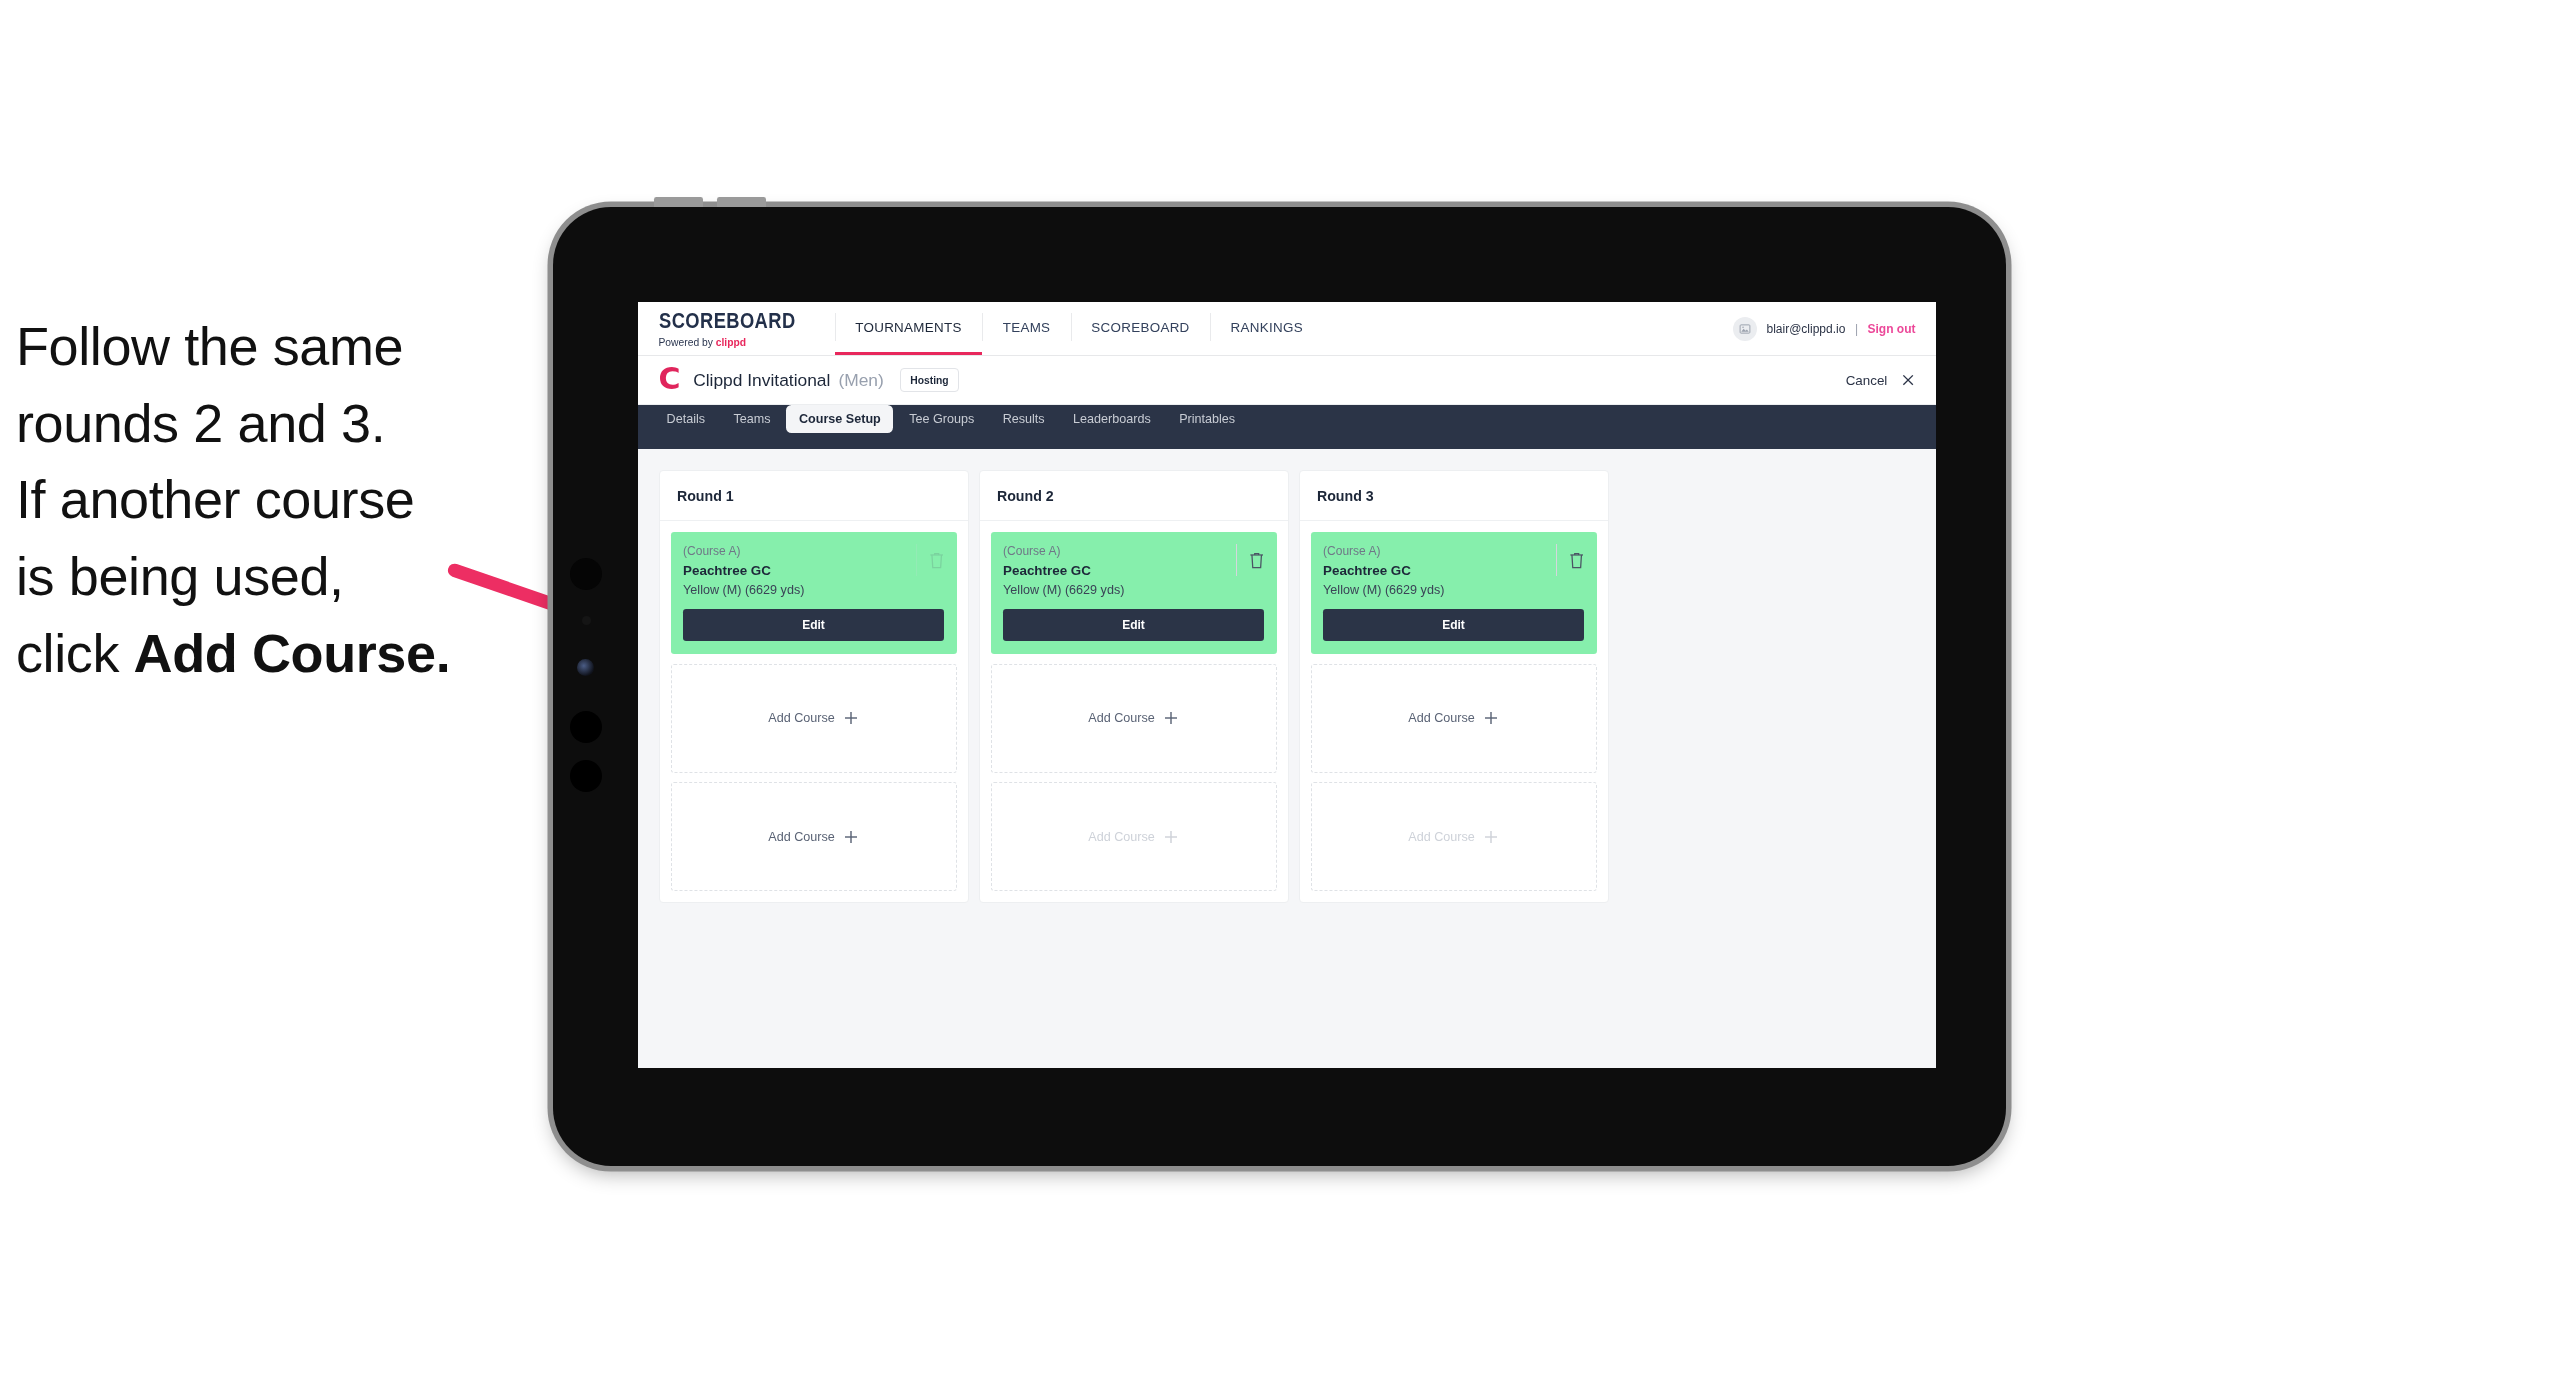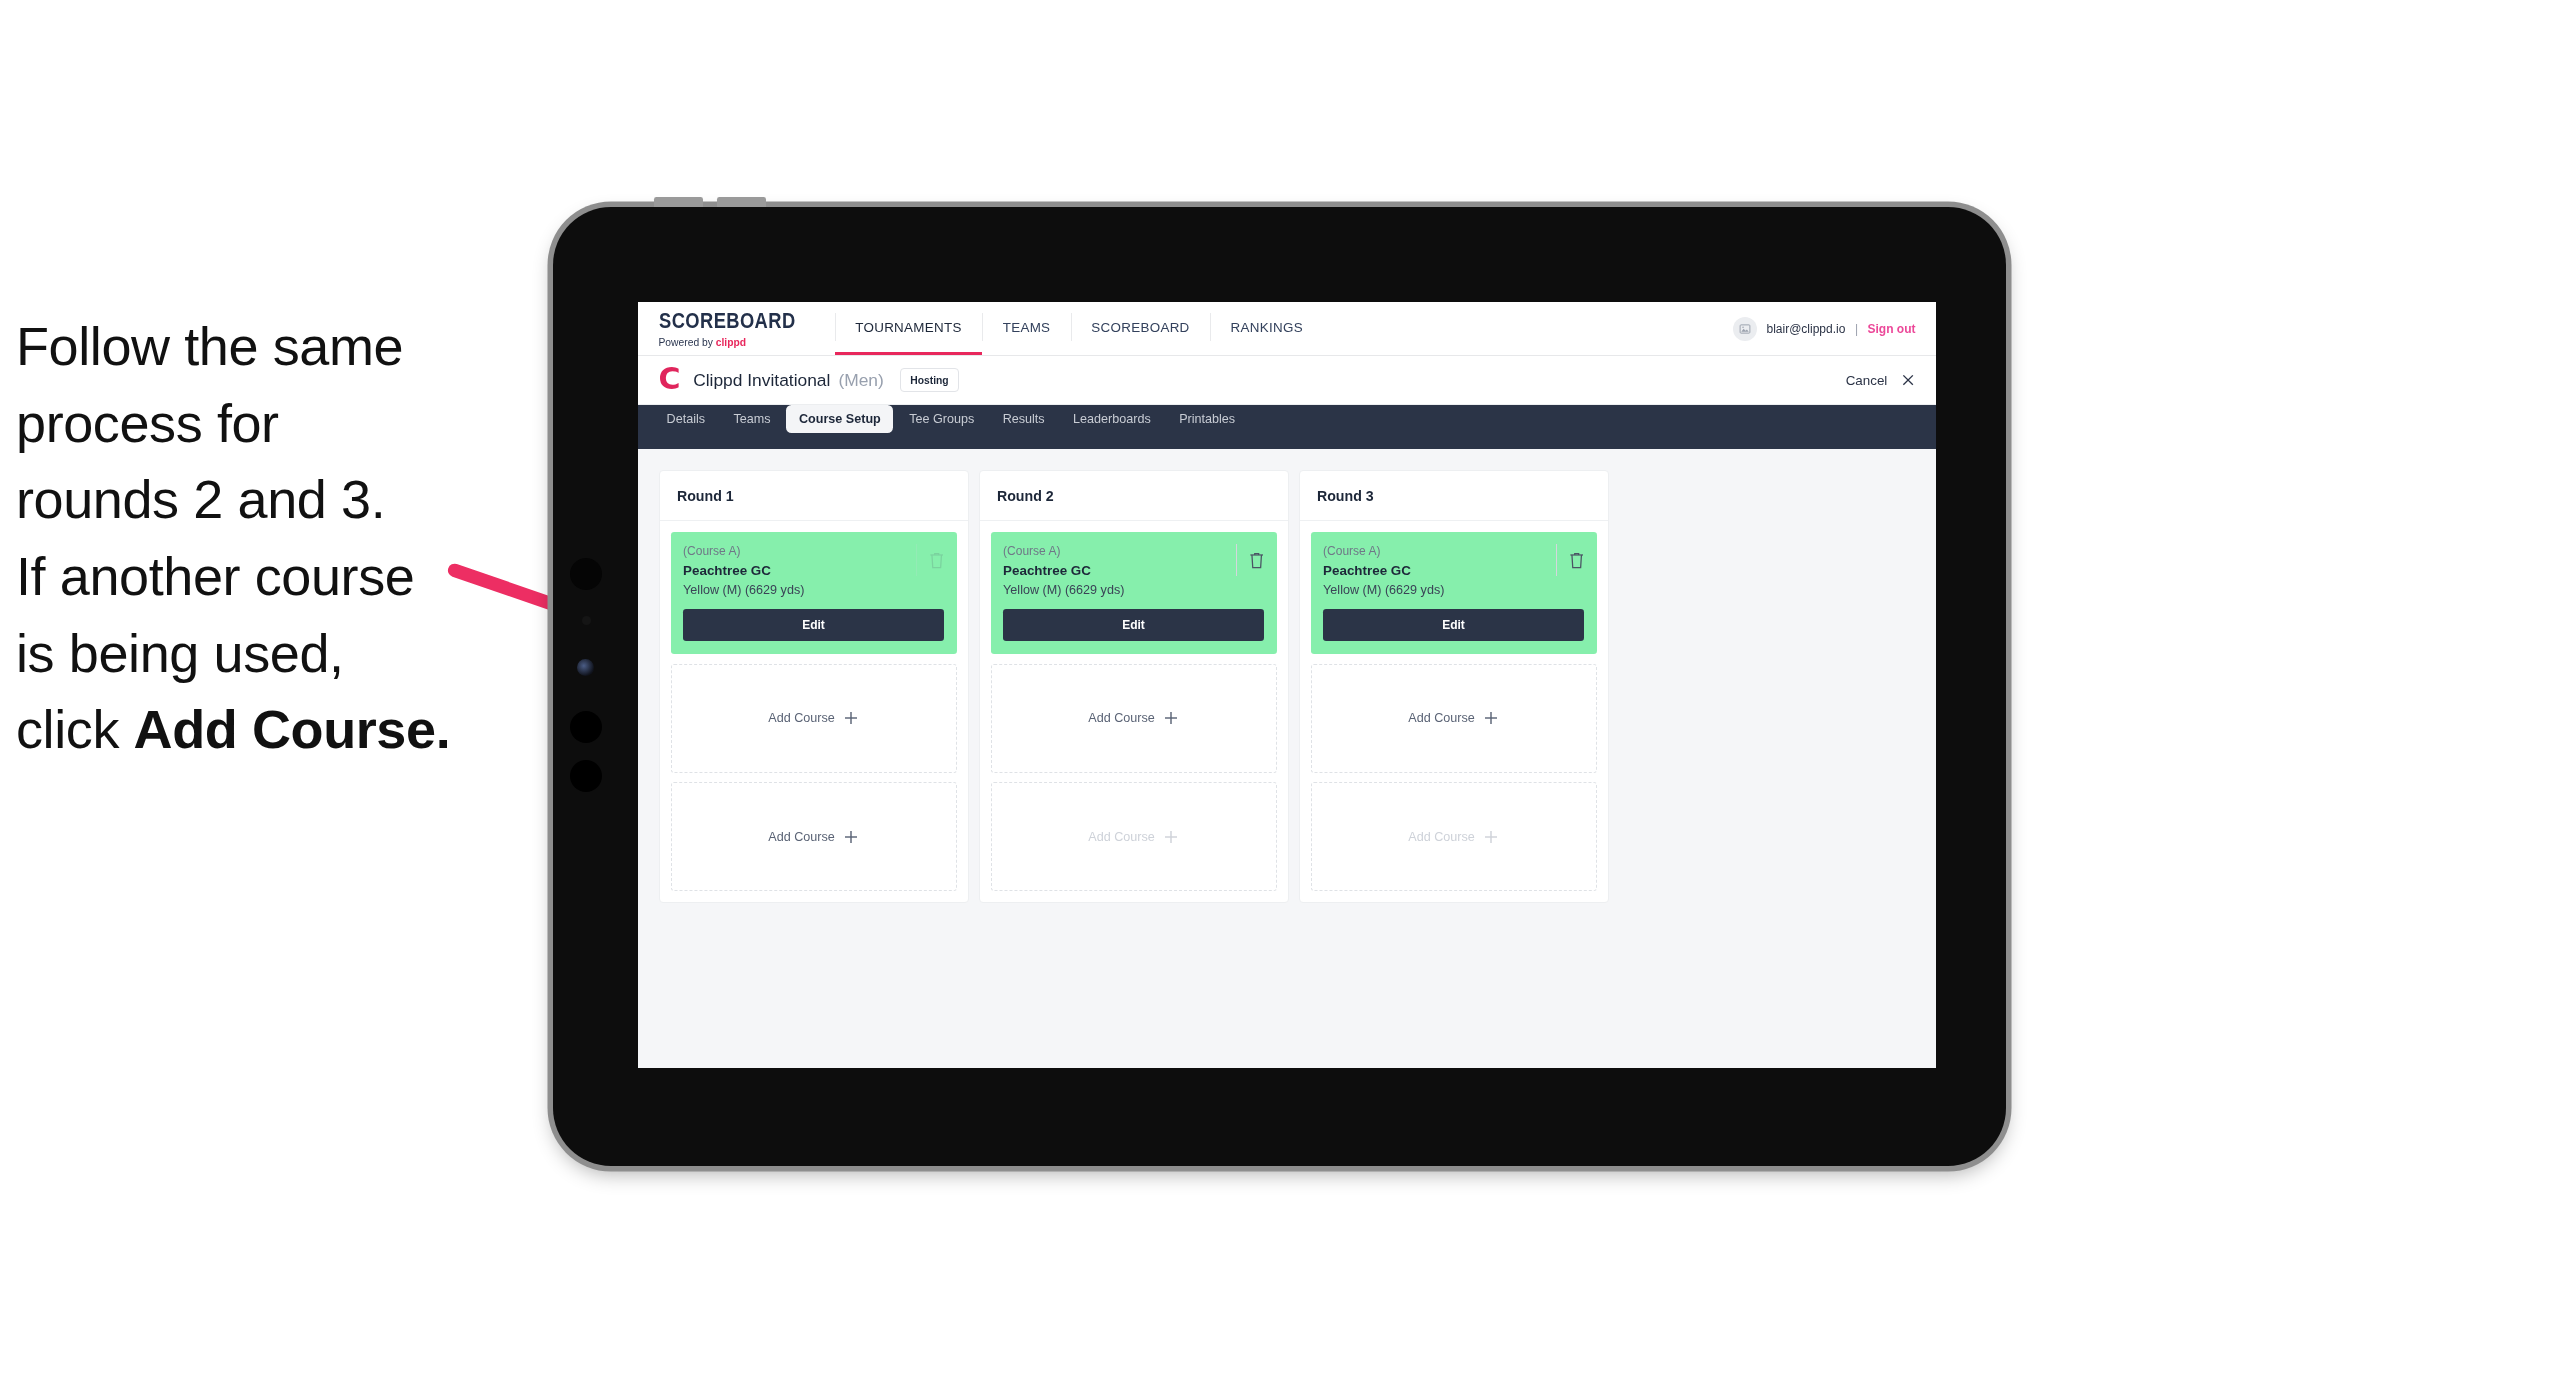--- a/index.html
+++ b/index.html
@@ -164,21 +164,20 @@
     font-size: 12.6px; color: #5a6375;
   }
   .add-course.dim { color: #ced2d9; }
   .add-course.dim .plus line { stroke: #ced2d9; }
 </style>
 </head>
 <body>
 
 <div id="caption">
   <div>Follow the same</div>
-  <div>process for</div>
   <div>rounds 2 and 3.</div>
   <div>If another course</div>
   <div>is being used,</div>
   <div><span>click </span><span class="strong">Add Course.</span></div>
 </div>
 
 <svg id="arrow" viewBox="0 0 480 210">
   <line x1="16" y1="32" x2="358" y2="150" stroke="#ed2e63" stroke-width="17" stroke-linecap="round"></line>
   <polygon points="380,128 372,196 302,170" fill="#ed2e63"></polygon>
 </svg>

